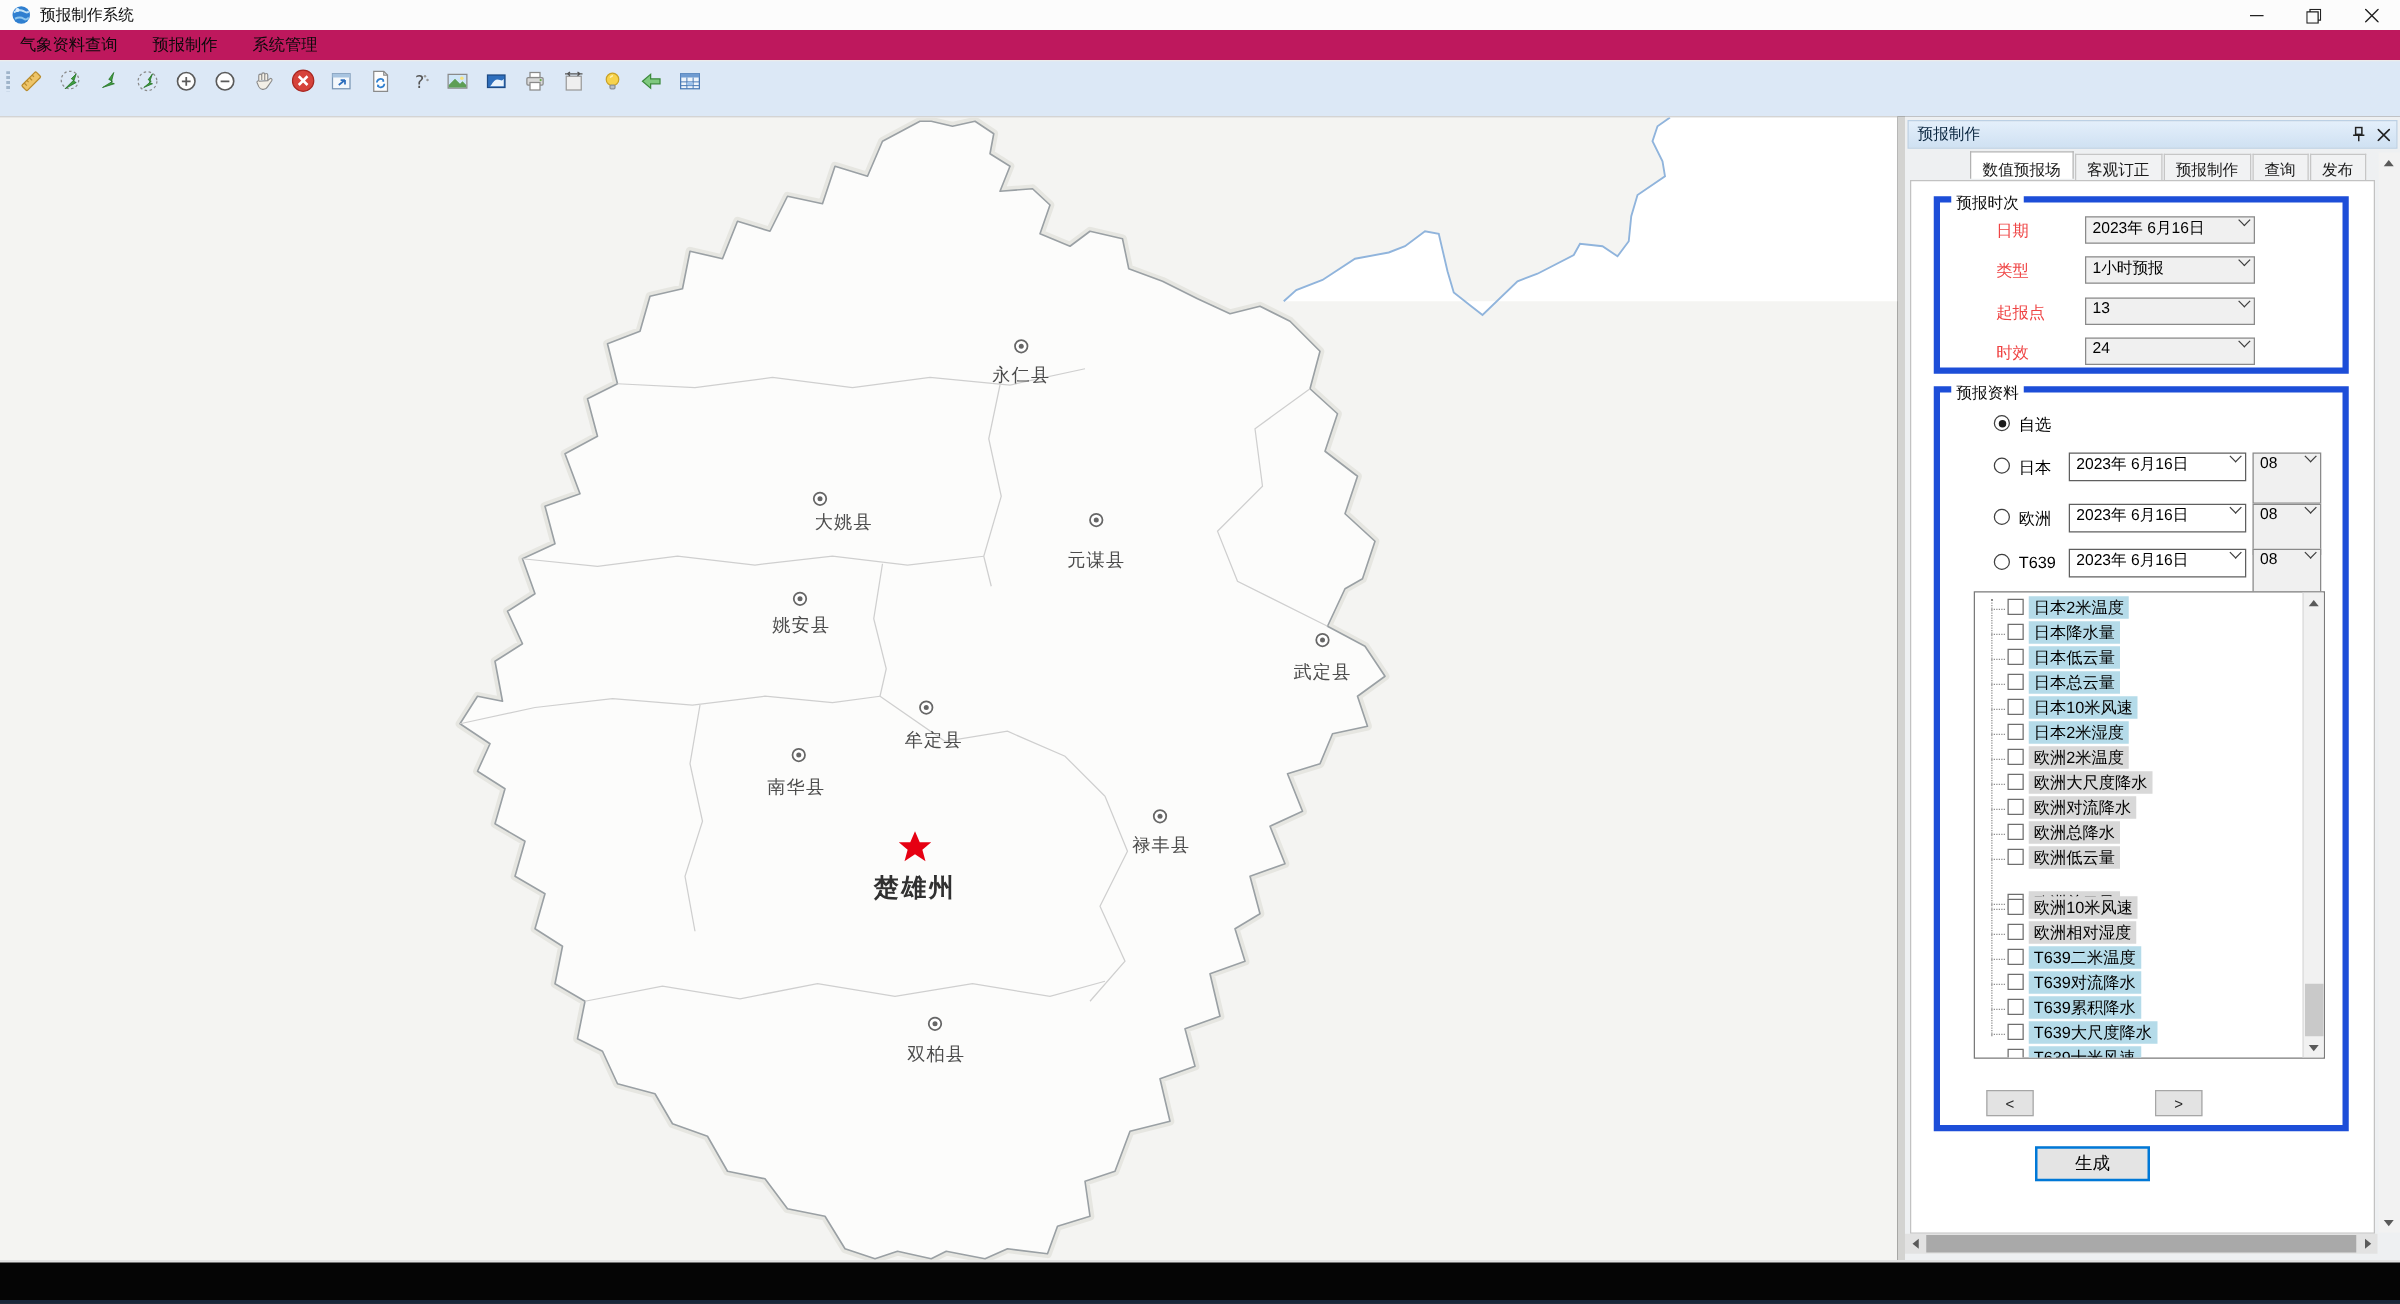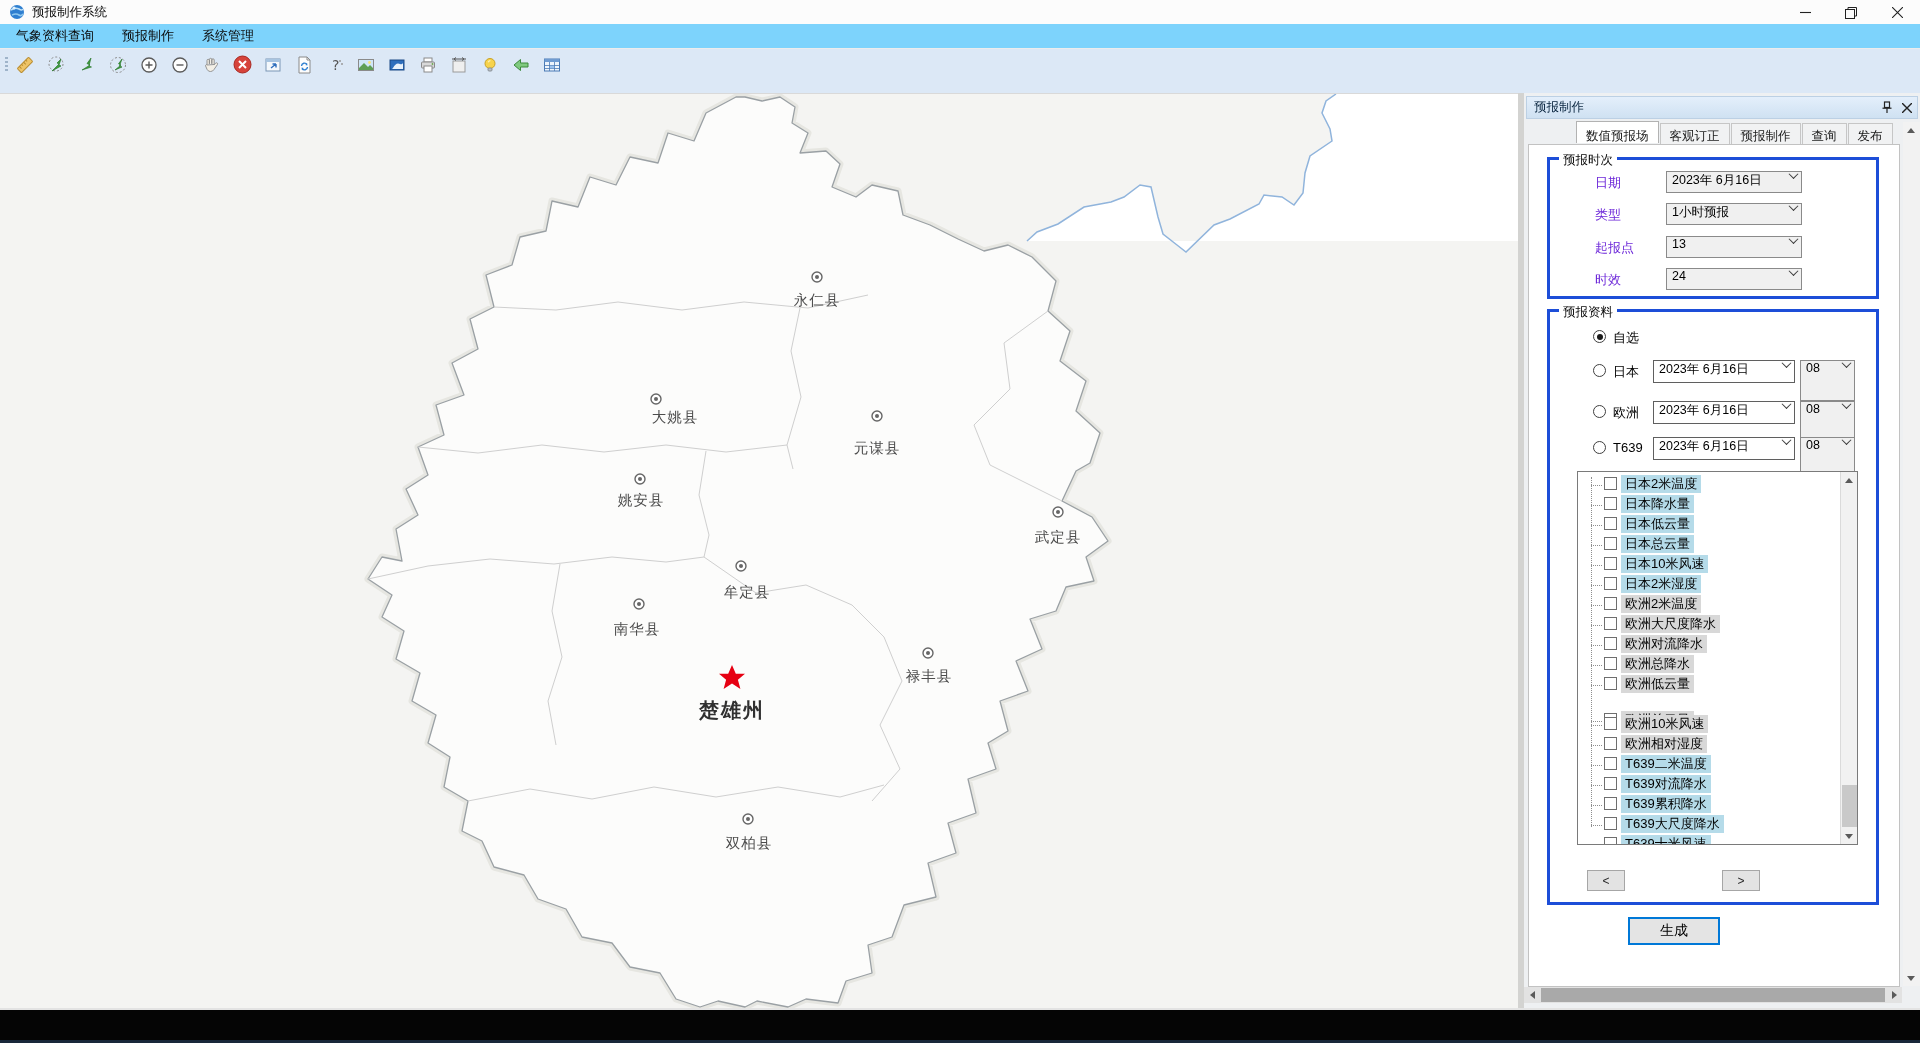--- a/index.html
+++ b/index.html
@@ -7,21 +7,21 @@
   body {
     width:1920px; height:1043px; position:relative; overflow:hidden;
     font-family:"Liberation Sans", sans-serif; background:#000; color:#111;
   }
   
   .titlebar { position:absolute; left:0; top:0; width:1920px; height:24px; background:#fcfcfc; }
   .app-icon { position:absolute; left:9px; top:4px; width:16px; height:16px; }
   .title-text { position:absolute; left:32px; top:4px; font-size:12.5px; color:#0a0a0a; }
   .win-controls { position:absolute; right:0; top:0; height:25px; display:flex; }
   .winbtn { width:46px; height:25px; display:flex; align-items:center; justify-content:center; }
-  .menubar { position:absolute; left:0; top:24px; width:1920px; height:24px; background:#7dd3fc; display:flex; align-items:center; padding-left:2px; }
+  .menubar { position:absolute; left:0; top:24px; width:1920px; height:24px; background:#be185d; display:flex; align-items:center; padding-left:2px; }
   .menuitem { font-size:13px; padding:0 14px; color:#0a0a0a; }
   
   .toolbar { position:absolute; left:0; top:48px; width:1920px; height:45px; background:#dce8f6; border-top:1px solid #ececec; }
   .grip { position:absolute; left:5px; top:8px; width:3px; height:16px;
     background:repeating-linear-gradient(to bottom,#9fb4ca 0 2px, rgba(0,0,0,0) 2px 4px); }
   .toolbar-icons { display:flex; align-items:center; height:31px; padding-left:15px; gap:11px; }
   .ticon { width:20px; height:20px; display:flex; align-items:center; justify-content:center; }
   
   .map { position:absolute; left:0; top:93px; width:1518px; height:915px; background:#f4f4f2; border-top:1px solid #d9d9d9; }
   .map svg { position:absolute; left:0; top:0; }
@@ -31,26 +31,26 @@
   
   .panel { position:absolute; left:1524px; top:93px; width:396px; height:915px; background:#eef0f2; }
   .panel-header { position:absolute; left:2px; top:3px; width:392px; height:23px;
     background:linear-gradient(#e4effb,#cfe1f2); border:1px solid #bcd0e4;
     display:flex; align-items:center; padding-left:7px; font-size:12.5px; color:#07233d; }
   .ph-buttons { position:absolute; right:5px; top:3px; height:17px; display:flex; gap:9px; align-items:center; }
   .tabs { position:absolute; left:4px; top:30px; height:22px; display:flex;padding-left:48px; }
   .tab { font-size:12.5px; padding:4px 9px 0; background:#f1f2f3; border:1px solid #c6c6c6; border-bottom:none; margin-right:1px; color:#1a1a1a; white-space:nowrap; }
   .tab.active { background:#fff; border-color:#b2b2b2; position:relative; top:-2px; padding-top:6px; z-index:3; }
   .content { position:absolute; left:4px; top:51px; width:372px; height:843px; background:#fff; border:1px solid #c2c2c2; }
-  .group { position:absolute; border:3px solid #1d4ed8; }
+  .group { position:absolute; border:5px solid #1d4ed8; }
   .legend { position:absolute; top:-8px; left:9px; background:#fff; padding:0 4px; font-size:12.5px; color:#0a0a0a; }
   #group-time { left:18px; top:12px; width:332px; height:142px; }
   #group-data { left:18px; top:164px; width:332px; height:596px; }
   .frow { position:absolute; left:0; width:100%; height:22px; }
-  .flabel { position:absolute; left:45px; top:3px; font-size:13px; color:#6d28d9;text-align:center; }
+  .flabel { position:absolute; left:45px; top:3px; font-size:13px; color:#ef4444;text-align:center; }
   .fcombo { position:absolute; left:116px; top:0; width:136px; height:22px; }
   .combo { border:1px solid #8a8a8a; background:#f0f0f0; display:flex; align-items:flex-start; }
   .combo.white { background:#fff; border-color:#5f5f5f; }
   .cval { flex:1; font-size:12.5px; padding-left:5px; color:#000; white-space:nowrap; overflow:hidden; }
   .chev { width:16px; display:flex; justify-content:center; align-items:center; }
   .chev::after { content:''; width:6px; height:6px; border-right:1.6px solid #3c3c3c; border-bottom:1.6px solid #3c3c3c; transform:rotate(45deg) translate(-1px,-1px); }
   .srow { position:absolute; left:0; width:100%; height:23px; }
   .radio { position:absolute; left:43px; top:4px; width:13px; height:13px; border:1px solid #3f3f3f; border-radius:50%; background:#fff; }
   .radio.sel::after { content:''; position:absolute; left:2.5px; top:2.5px; width:6px; height:6px; border-radius:50%; background:#1a1a1a; }
   .slabel { position:absolute; left:63px; top:3px; font-size:13px; color:#000; }

